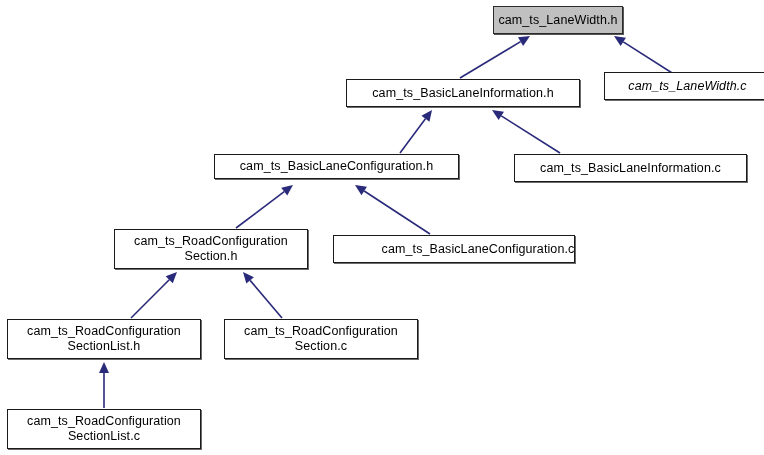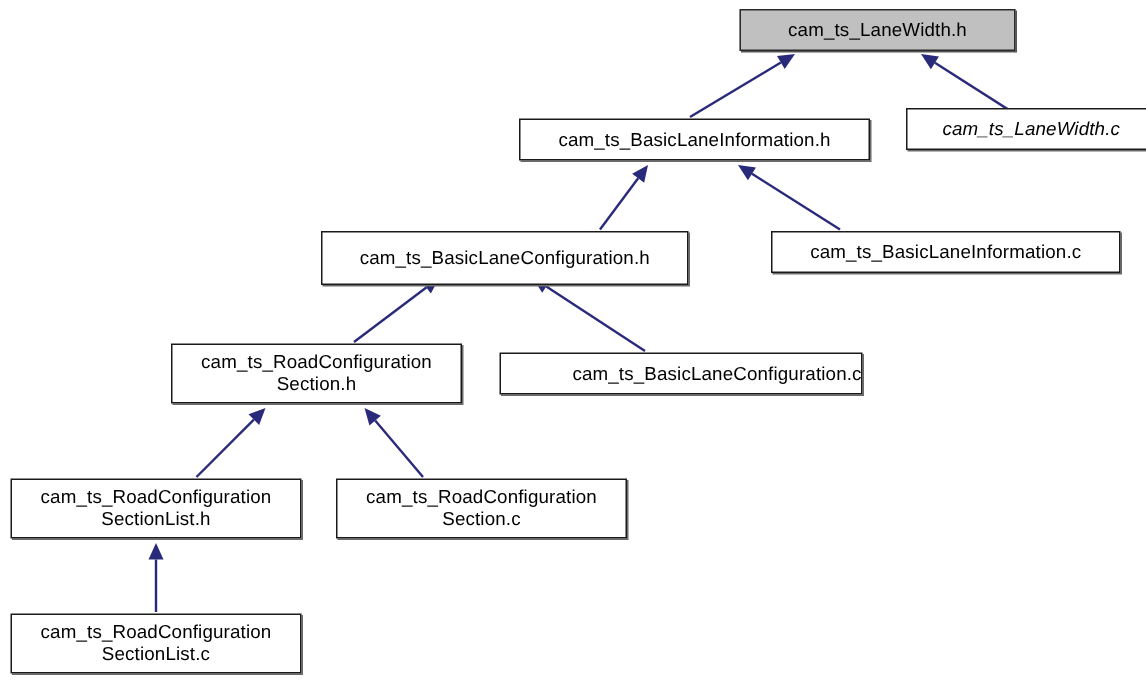--- a/index.html
+++ b/index.html
@@ -84,24 +84,24 @@
       <g>
         <line x1="282" y1="318" x2="250.11353776798677" y2="280.39032659813824" stroke="#2a2a7a" stroke-width="1.6"></line>
         <polygon points="243,272 253.92732258532234,277.1569003399624 246.2997529506512,283.62375285631407" fill="#2a2a7a"></polygon>
       </g>
       <g>
         <line x1="104" y1="408" x2="104" y2="373" stroke="#2a2a7a" stroke-width="1.6"></line>
         <polygon points="104,362 109,373 99,373" fill="#2a2a7a"></polygon>
       </g>
     </svg>
   <div id="nodes">
-      <div class="node root" style="left: 493px; top: 6px; width: 184px; height: 28px;">cam_ts_LaneWidth.h</div>
+      <div class="node root" style="left: 493px; top: 6px; width: 130px; height: 28px;">cam_ts_LaneWidth.h</div>
       <div class="node shadowed" style="left: 346px; top: 79px; width: 234px; height: 28px;">cam_ts_BasicLaneInformation.h</div>
       <div class="node shadowed" style="left: 604px; top: 72px; width: 167px; height: 28px; font-style: italic;">cam_ts_LaneWidth.c</div>
-      <div class="node shadowed" style="left: 214px; top: 154px; width: 245px; height: 36px;">cam_ts_BasicLaneConfiguration.h</div>
+      <div class="node shadowed" style="left: 214px; top: 154px; width: 245px; height: 25px;">cam_ts_BasicLaneConfiguration.h</div>
       <div class="node shadowed" style="left: 478px; top: 154px; width: 233px; height: 28px; margin-left: 36px;">cam_ts_BasicLaneInformation.c</div>
       <div class="node shadowed" style="left: 114px; top: 229px; width: 194px; height: 40px;">cam_ts_RoadConfiguration
 Section.h</div>
       <div class="node shadowed" style="left: 333px; top: 235px; width: 242px; height: 28px; padding-left: 48px;">cam_ts_BasicLaneConfiguration.c</div>
       <div class="node shadowed" style="left: 7px; top: 319px; width: 194px; height: 40px;">cam_ts_RoadConfiguration
 SectionList.h</div>
       <div class="node shadowed" style="left: 224px; top: 319px; width: 194px; height: 40px;">cam_ts_RoadConfiguration
 Section.c</div>
       <div class="node shadowed" style="left: 7px; top: 409px; width: 194px; height: 40px;">cam_ts_RoadConfiguration
 SectionList.c</div>

